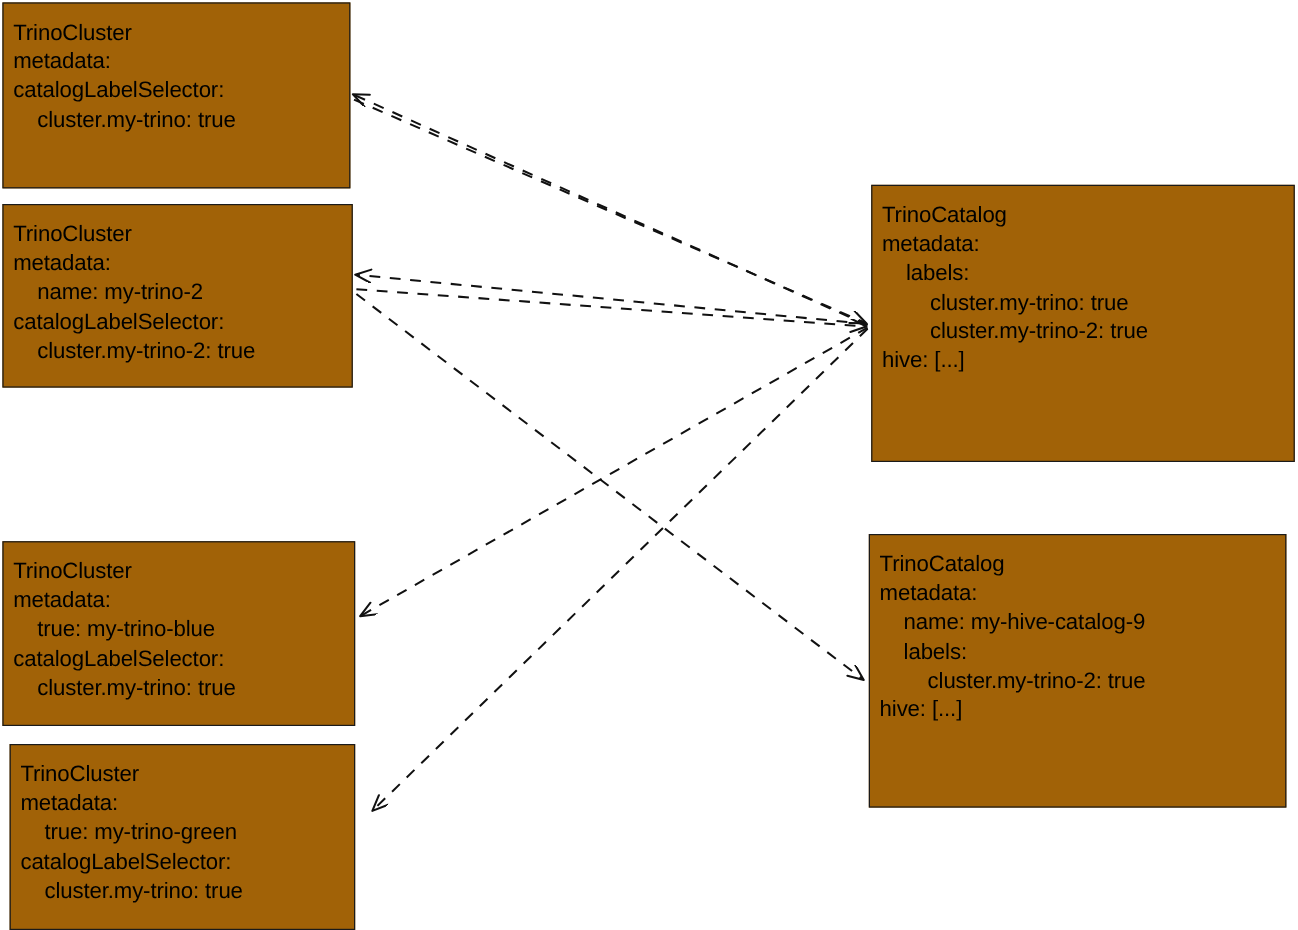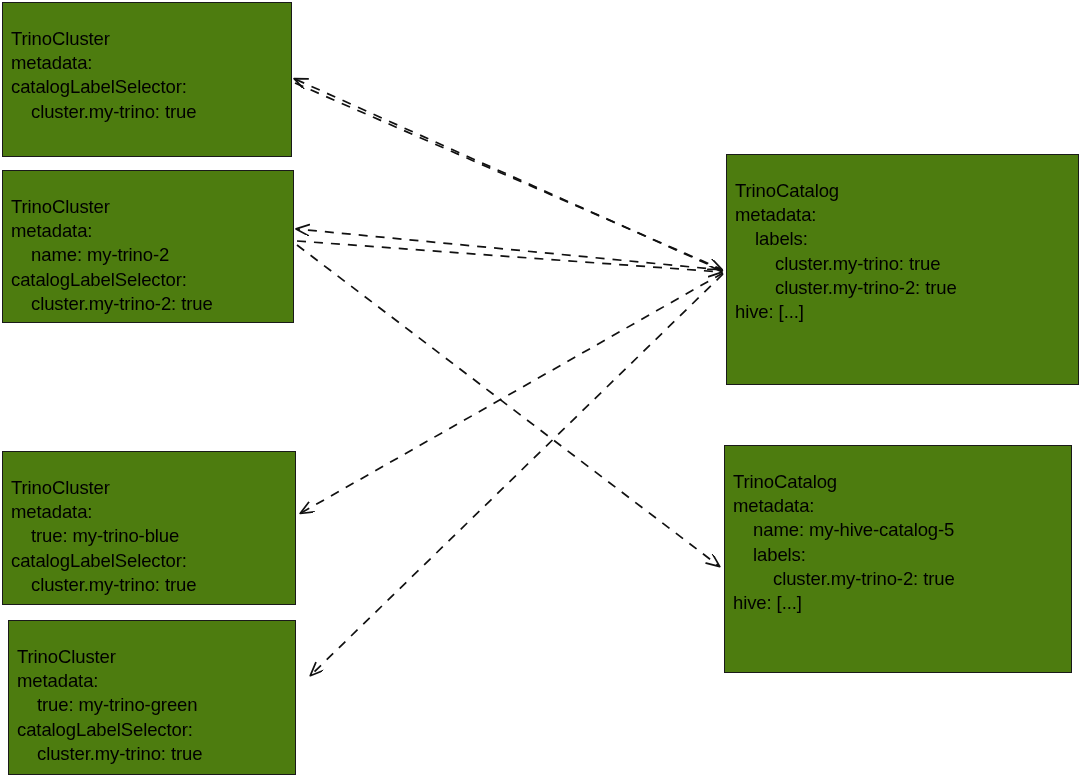--- a/index.html
+++ b/index.html
@@ -27,24 +27,24 @@
     left: 0;
     top: 0;
     width: 1082px;
     height: 775px;
     pointer-events: none;
     z-index: 1;
   }
   .node {
     position: absolute;
     box-sizing: border-box;
-    background: #4d7c0f;
+    background: #a16207;
     border: 1.6px solid #1a1a1a;
     z-index: 2;
-    padding: 24px 0 0 0;
+    padding: 12px 0 0 0;
   }
   .node .line {
     font-size: 18.5px;
     line-height: 24.2px;
     white-space: pre;
     padding-left: 8px;
     letter-spacing: -0.1px;
   }
   .node .line.i1 { padding-left: 28px; }
   .node .line.i2 { padding-left: 48px; }
@@ -123,19 +123,19 @@
     <div class="line">metadata:</div>
     <div class="line i1">labels:</div>
     <div class="line i2">cluster.my-trino: true</div>
     <div class="line i2">cluster.my-trino-2: true</div>
     <div class="line">hive: [...]</div>
   </div>
 
   <div class="node" id="node-catalog-2">
     <div class="line">TrinoCatalog</div>
     <div class="line">metadata:</div>
-    <div class="line i1">name: my-hive-catalog-5</div>
+    <div class="line i1">name: my-hive-catalog-9</div>
     <div class="line i1">labels:</div>
     <div class="line i2">cluster.my-trino-2: true</div>
     <div class="line">hive: [...]</div>
   </div>
 
 </div>
 
 </body></html>

